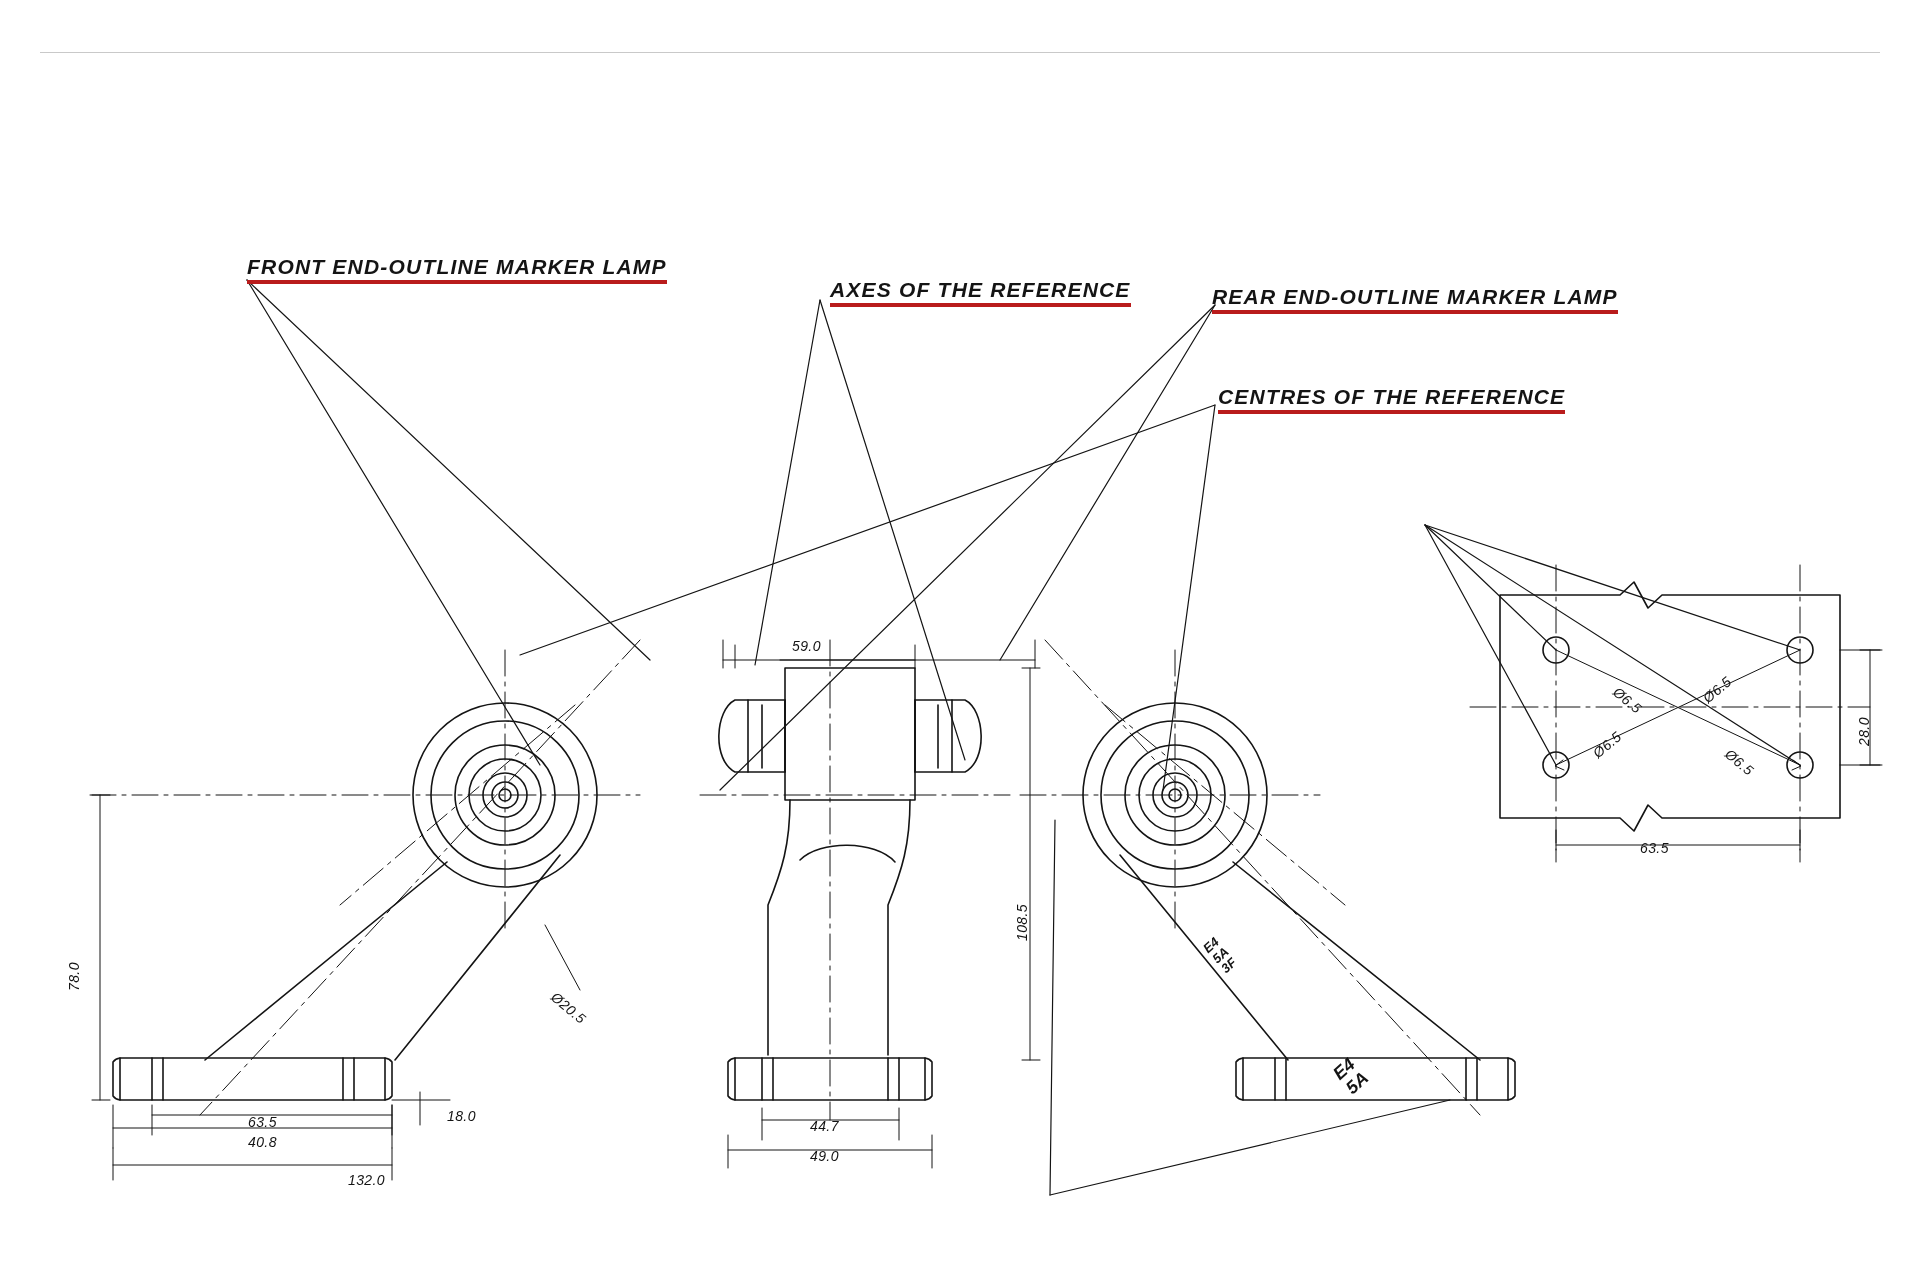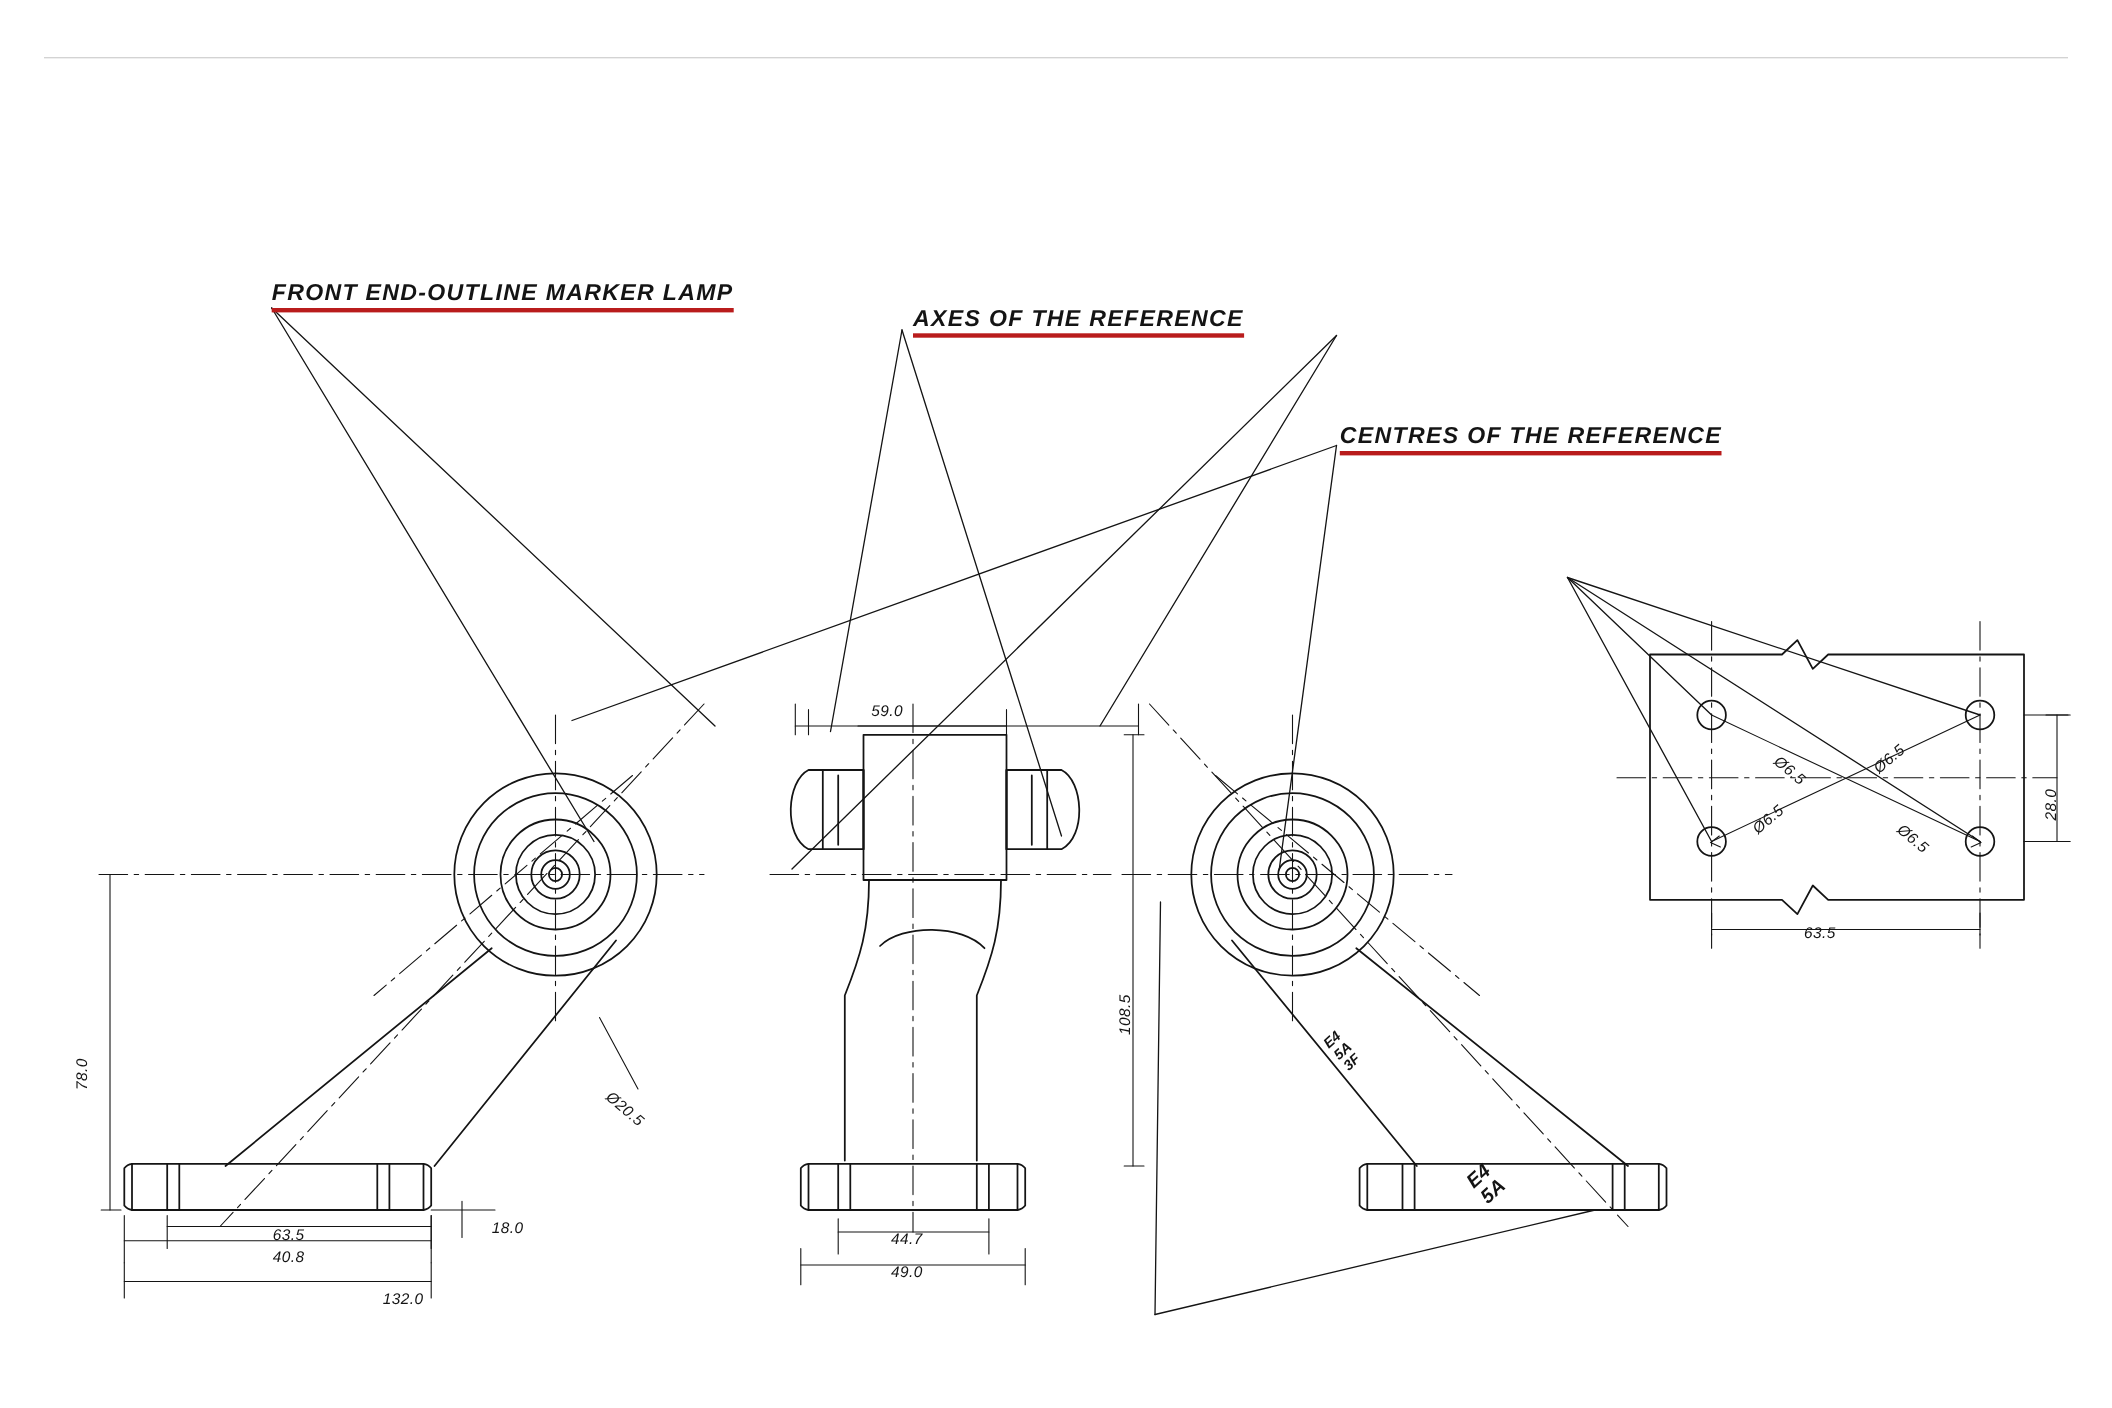--- a/index.html
+++ b/index.html
@@ -245,20 +245,21 @@
         </g>
       </g>
 
     </g>
   </svg>
 
   <div class="callout" style="left:247px; top:255px;">FRONT END-OUTLINE MARKER LAMP</div>
 
   <div class="callout" style="left:818px; top:278px;margin-left:12px;">AXES OF THE REFERENCE</div>
 
+  <div class="callout" style="left:1212px; top:285px;">REAR END-OUTLINE MARKER LAMP</div>
 
   <div class="callout" style="left:1218px; top:385px;">CENTRES OF THE REFERENCE</div>
 
 
 
   <div class="dim vert" style="left:82px; top:975px;">78.0</div>
 
   <div class="dim" style="left:248px; top:1114px;">63.5</div>
 
   <div class="dim" style="left:248px; top:1134px;">40.8</div>

